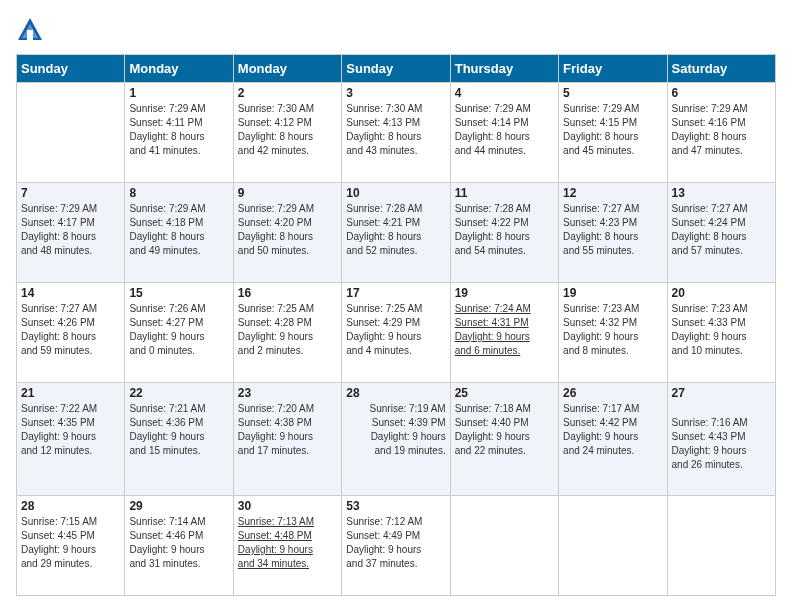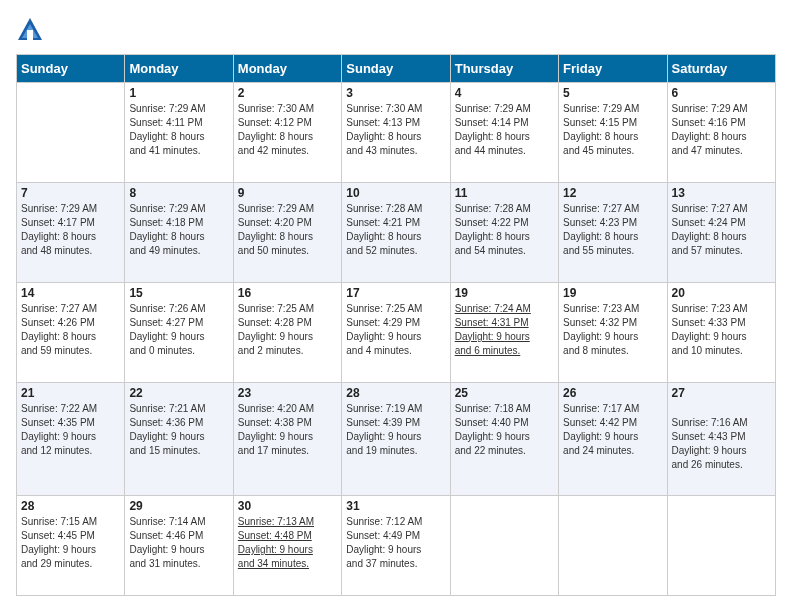--- a/index.html
+++ b/index.html
@@ -289,28 +289,28 @@
           </td>
           <td>
             <span class="day-number">22</span>
             <div class="day-info" style="white-space: pre-line;">Sunrise: 7:21 AM
 Sunset: 4:36 PM
 Daylight: 9 hours
 and 15 minutes.</div>
           </td>
           <td>
             <span class="day-number">23</span>
-            <div class="day-info" style="white-space: pre-line;">Sunrise: 4:20 AM
+            <div class="day-info" style="white-space: pre-line;">Sunrise: 7:20 AM
 Sunset: 4:38 PM
 Daylight: 9 hours
 and 17 minutes.</div>
           </td>
           <td>
             <span class="day-number">28</span>
-            <div class="day-info" style="white-space: pre-line;">Sunrise: 7:19 AM
+            <div class="day-info" style="white-space: pre-line; text-align: right;">Sunrise: 7:19 AM
 Sunset: 4:39 PM
 Daylight: 9 hours
 and 19 minutes.</div>
           </td>
           <td>
             <span class="day-number">25</span>
             <div class="day-info" style="white-space: pre-line;">Sunrise: 7:18 AM
 Sunset: 4:40 PM
 Daylight: 9 hours
 and 22 minutes.</div>
@@ -346,21 +346,21 @@
 and 31 minutes.</div>
           </td>
           <td>
             <span class="day-number">30</span>
             <div class="day-info" style="white-space: pre-line; text-decoration: underline;">Sunrise: 7:13 AM
 Sunset: 4:48 PM
 Daylight: 9 hours
 and 34 minutes.</div>
           </td>
           <td>
-            <span class="day-number">31</span>
+            <span class="day-number">53</span>
             <div class="day-info" style="white-space: pre-line;">Sunrise: 7:12 AM
 Sunset: 4:49 PM
 Daylight: 9 hours
 and 37 minutes.</div>
           </td>
           <td class="empty-cell"></td>
           <td class="empty-cell"></td>
           <td class="empty-cell"></td>
         </tr>
       </tbody>

